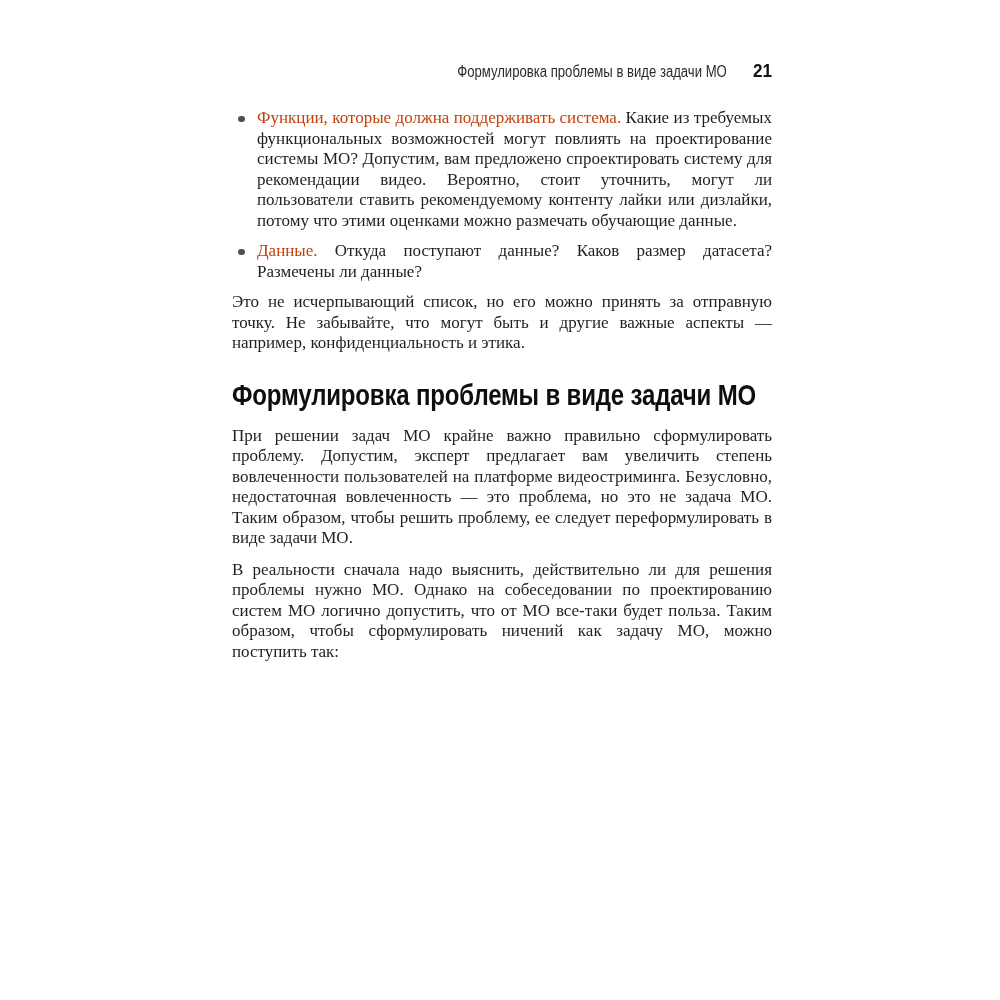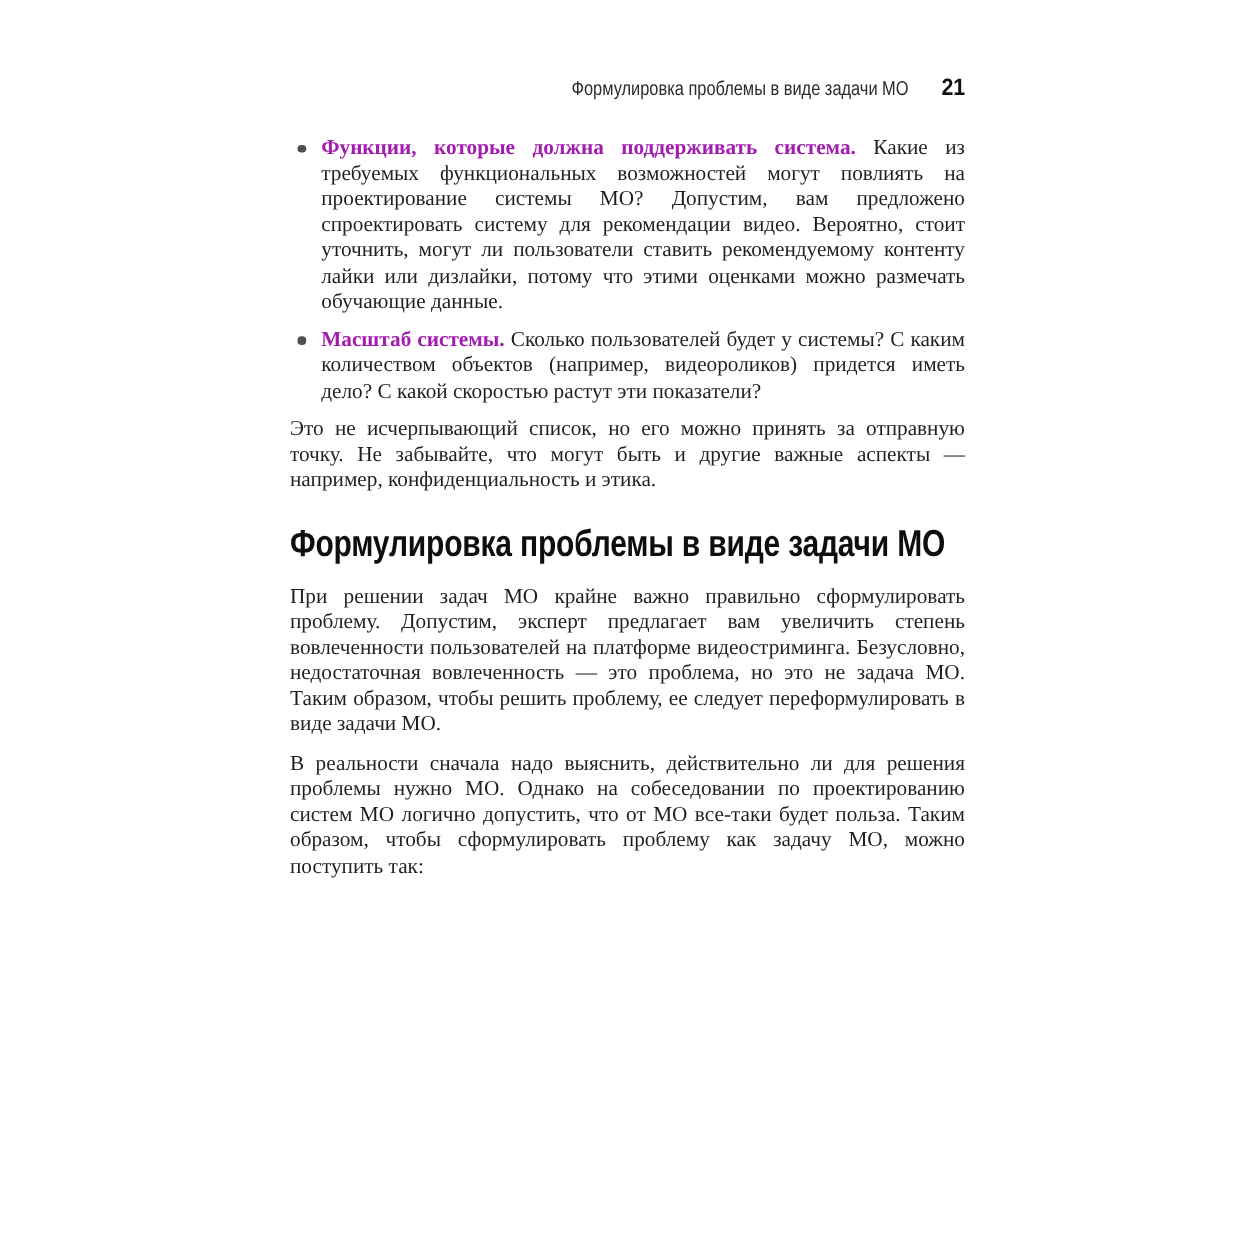--- a/index.html
+++ b/index.html
@@ -44,21 +44,21 @@
     position:relative;
     padding-left:25px;
     margin-bottom:10px;
   }
   ul.dotlist li::before{
     content:"";
     position:absolute;left:6px;top:7.5px;
     width:6.5px;height:6.5px;border-radius:50%;
     background:#4f4f4f;
   }
-  .term{font-weight:bold;color:#a21caf;}
+  .term{font-weight:normal;color:#c2410c;}
   p.body-par{margin:0 0 11px 0;}
   h2.section-heading{
     font-family:"Liberation Sans", sans-serif;
     font-weight:bold;color:#0e0e0e;
     font-size:30px;line-height:32px;
     margin:25px 0 15px 0;
     transform:scaleX(0.8);transform-origin:left center;
     white-space:nowrap;
     letter-spacing:-0.2px;
     text-align:left;
@@ -75,26 +75,26 @@
   </div>
 
   <div class="content">
 
     <ul class="dotlist">
       <li>
         <span class="term">Функции, которые должна поддерживать система.</span>
         <span>Какие из требуемых функциональных возможностей могут повлиять на проектирование системы МО? Допустим, вам предложено спроектировать систему для рекомендации видео. Вероятно, стоит уточнить, могут ли пользователи ставить рекомен­дуемому контенту лайки или дизлайки, потому что этими оценками можно размечать обучающие данные.</span>
       </li>
       <li>
-        <span class="term">Масштаб системы.</span>
-        <span>Сколько пользователей будет у системы? С каким коли­чеством объектов (например, видеороликов) придется иметь дело? С какой скоростью растут эти показатели?</span>
+        <span class="term">Данные.</span>
+        <span>Откуда поступают данные? Каков размер датасета? Размечены ли данные?</span>
       </li>
     </ul>
 
     <p class="body-par">Это не исчерпывающий список, но его можно принять за отправную точку. Не забывайте, что могут быть и другие важные аспекты — например, конфи­денциальность и этика.</p>
 
     <h2 class="section-heading">Формулировка проблемы в виде задачи МО</h2>
 
     <p class="body-par">При решении задач МО крайне важно правильно сформулировать проблему. До­пустим, эксперт предлагает вам увеличить степень вовлеченности пользователей на платформе видеостриминга. Безусловно, недостаточная вовлеченность — это проблема, но это не задача МО. Таким образом, чтобы решить проблему, ее сле­дует переформулировать в виде задачи МО.</p>
-    <p class="body-par">В реальности сначала надо выяснить, действительно ли для решения проблемы нужно МО. Однако на собеседовании по проектированию систем МО логично допустить, что от МО все-таки будет польза. Таким образом, чтобы сформули­ровать проблему как задачу МО, можно поступить так:</p>
+    <p class="body-par">В реальности сначала надо выяснить, действительно ли для решения проблемы нужно МО. Однако на собеседовании по проектированию систем МО логично допустить, что от МО все-таки будет польза. Таким образом, чтобы сформули­ровать ничений как задачу МО, можно поступить так:</p>
 
   </div>
 </div>
 
 </body></html>

